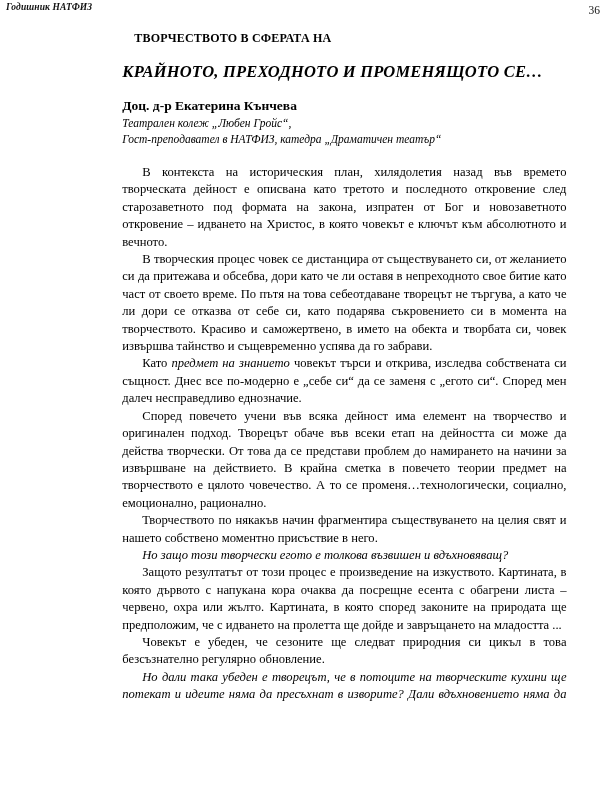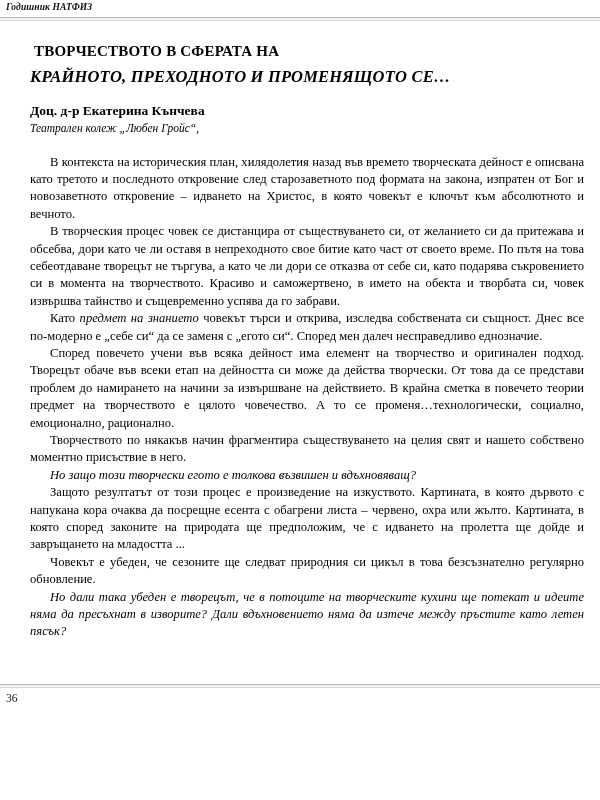--- a/index.html
+++ b/index.html
@@ -16,21 +16,21 @@
     color: #000000;
     position: relative;
   }
 
   .page {
     width: 600px;
     height: 705px;
     box-sizing: border-box;
     position: relative;
     display: flex;
-    flex-direction: column;
+    flex-direction: row;
   }
 
   
   .running-head {
     height: 17px;
     padding: 2px 0 0 6px;
     box-sizing: border-box;
     font-style: italic;
     font-weight: bold;
     font-size: 9.5px;
@@ -52,24 +52,24 @@
     padding: 16px 16px 0 30px;
     box-sizing: border-box;
     overflow: hidden;
   }
 
   .title-block {
     margin: 0 0 14px 0;
   }
   .title-line-1 {
     font-weight: bold;
-    font-size: 15px;
+    font-size: 12px;
     line-height: 21px;
     letter-spacing: 0.2px;
-    margin: 4px;
+    margin: 12px;
   }
   .title-line-2 {
     font-weight: bold;
     font-style: italic;
     font-size: 16.5px;
     line-height: 21px;
     letter-spacing: 0.2px;
     margin: 0;
   }
 
@@ -132,20 +132,21 @@
   <div class="content">
 
     <div class="title-block">
       <div class="title-line-1">ТВОРЧЕСТВОТО В СФЕРАТА НА</div>
       <div class="title-line-2">КРАЙНОТО, ПРЕХОДНОТО И ПРОМЕНЯЩОТО СЕ…</div>
     </div>
 
     <div class="author-block">
       <div class="author-name">Доц. д-р Екатерина Кънчева</div>
       <div class="affiliation">Театрален колеж „Любен Гройс“,</div>
+      <div class="affiliation">Гост-преподавател в НАТФИЗ, катедра „Драматичен театър“</div>
     </div>
 
     <div class="body-text">
 
       <p>В контекста на историческия план, хилядолетия назад във времето творческата дейност е описвана като третото и последното откровение след старозаветното под формата на закона, изпратен от Бог и новозаветното откровение – идването на Христос, в която човекът е ключът към абсолютното и вечното.</p>
 
       <p>В творческия процес човек се  дистанцира от съществуването си, от желанието си да притежава и обсебва, дори като че ли оставя в непреходното свое битие като част от своето време.  По пътя на това себеотдаване творецът не търгува, а като че ли дори се отказва от себе си, като подарява съкровението си в момента на творчеството. Красиво и саможертвено, в името на обекта  и творбата си, човек извършва тайнство и същевременно успява да го забрави.</p>
 
       <p><span>Като </span><em>предмет на знанието</em><span> човекът търси и открива, изследва собствената си същност. Днес все по-модерно  е  „себе си“ да се заменя с „егото си“. Според мен далеч несправедливо еднозначие.</span></p>
 

